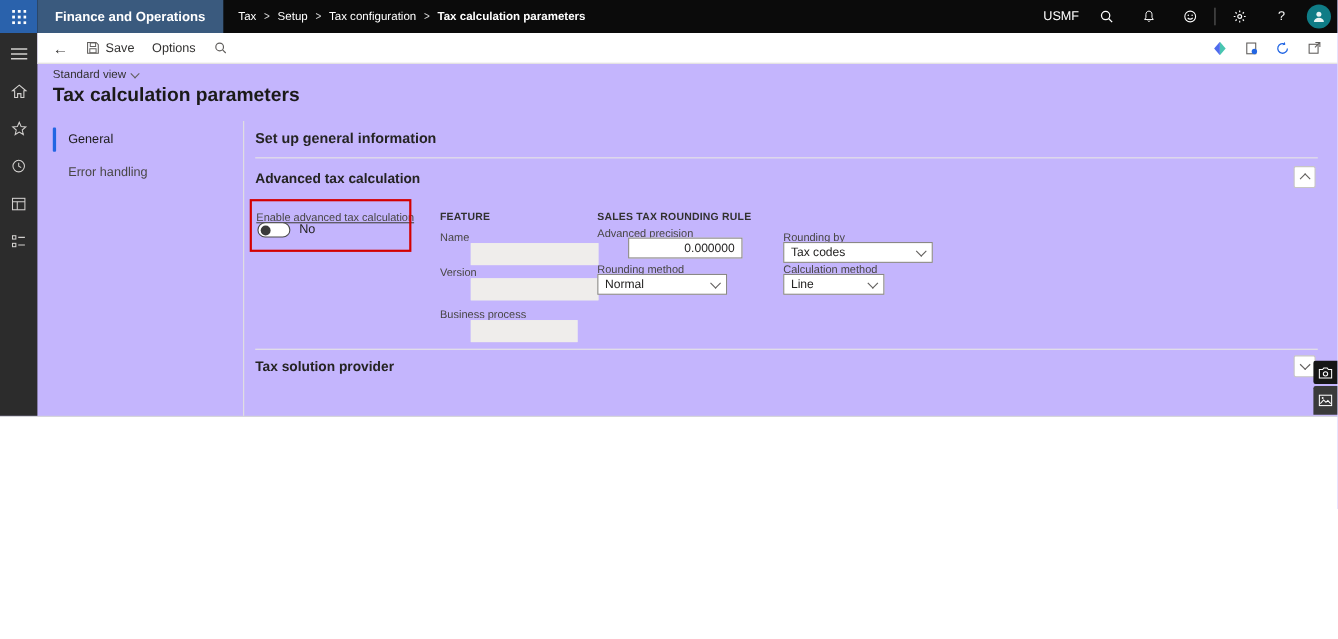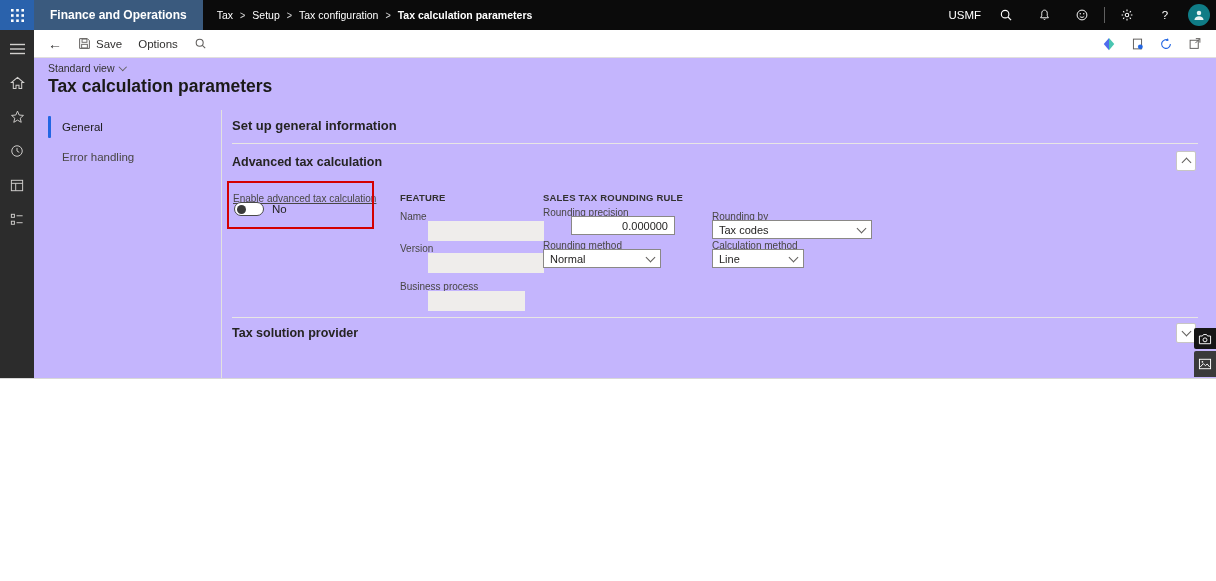--- a/index.html
+++ b/index.html
@@ -79,21 +79,21 @@
   .inp.dis{background:#efedeb;border:1px solid #efedeb;}
   .inp.en{background:#fff;border:1px solid #8a8886;text-align:right;}
   .combo{position:absolute;box-sizing:border-box;height:19px;border:1px solid #8a8886;background:#fff;display:flex;align-items:center;justify-content:space-between;padding:0 6px;font-size:11px;color:#252423;cursor:pointer;}
   .combo .chev{color:#605e5c;}
 
   #f-name-l{left:400px;top:211px;} #f-name-i{left:400px;top:221px;width:116px;}
   #f-version-l{left:400px;top:243px;} #f-version-i{left:400px;top:253px;width:116px;}
   #f-bp-l{left:400px;top:281px;} #f-bp-i{left:400px;top:291px;width:97px;}
   #f-prec-l{left:543px;top:207px;} #f-prec-i{left:543px;top:216px;width:104px;height:19px;}
   #f-rm-l{left:543px;top:240px;} #f-rm-c{left:543px;top:249px;width:118px;}
-  #f-rb-l{left:712px;top:211px;} #f-rb-c{left:712px;top:220px;width:160px;}
+  #f-rb-l{left:712px;top:211px;} #f-rb-c{left:712px;top:220px;width:136px;}
   #f-cm-l{left:712px;top:240px;} #f-cm-c{left:712px;top:249px;width:92px;}
 
   
   #overlay1{position:absolute;left:1194px;top:328px;width:22px;height:21px;background:#161616;display:flex;align-items:center;justify-content:center;border-radius:2px 0 0 2px;cursor:pointer;}
   #overlay2{position:absolute;left:1194px;top:351px;width:22px;height:26px;background:#3a3a3a;display:flex;align-items:center;justify-content:center;border-radius:2px 0 0 0;cursor:pointer;}
 </style>
 </head>
 <body>
 
 <div class="app">
@@ -293,21 +293,21 @@
 
   <div class="colhdr" id="feature-h">FEATURE</div>
   <div class="fldlabel" id="f-name-l">Name</div>
   <input class="inp dis" id="f-name-i" disabled="" value="" style="">
   <div class="fldlabel" id="f-version-l">Version</div>
   <input class="inp dis" id="f-version-i" disabled="" value="" style="">
   <div class="fldlabel" id="f-bp-l">Business process</div>
   <input class="inp dis" id="f-bp-i" disabled="" value="" style="">
 
   <div class="colhdr" id="salestax-h">SALES TAX ROUNDING RULE</div>
-  <div class="fldlabel" id="f-prec-l">Rounding precision</div>
+  <div class="fldlabel" id="f-prec-l">Advanced precision</div>
   <input class="inp en" id="f-prec-i" value="0.000000" style="">
   <div class="fldlabel" id="f-rm-l">Rounding method</div>
   <div class="combo" id="f-rm-c">
     <span>Normal</span>
     <span class="chev down"></span>
   </div>
 
   <div class="fldlabel" id="f-rb-l">Rounding by</div>
   <div class="combo" id="f-rb-c">
     <span>Tax codes</span>

